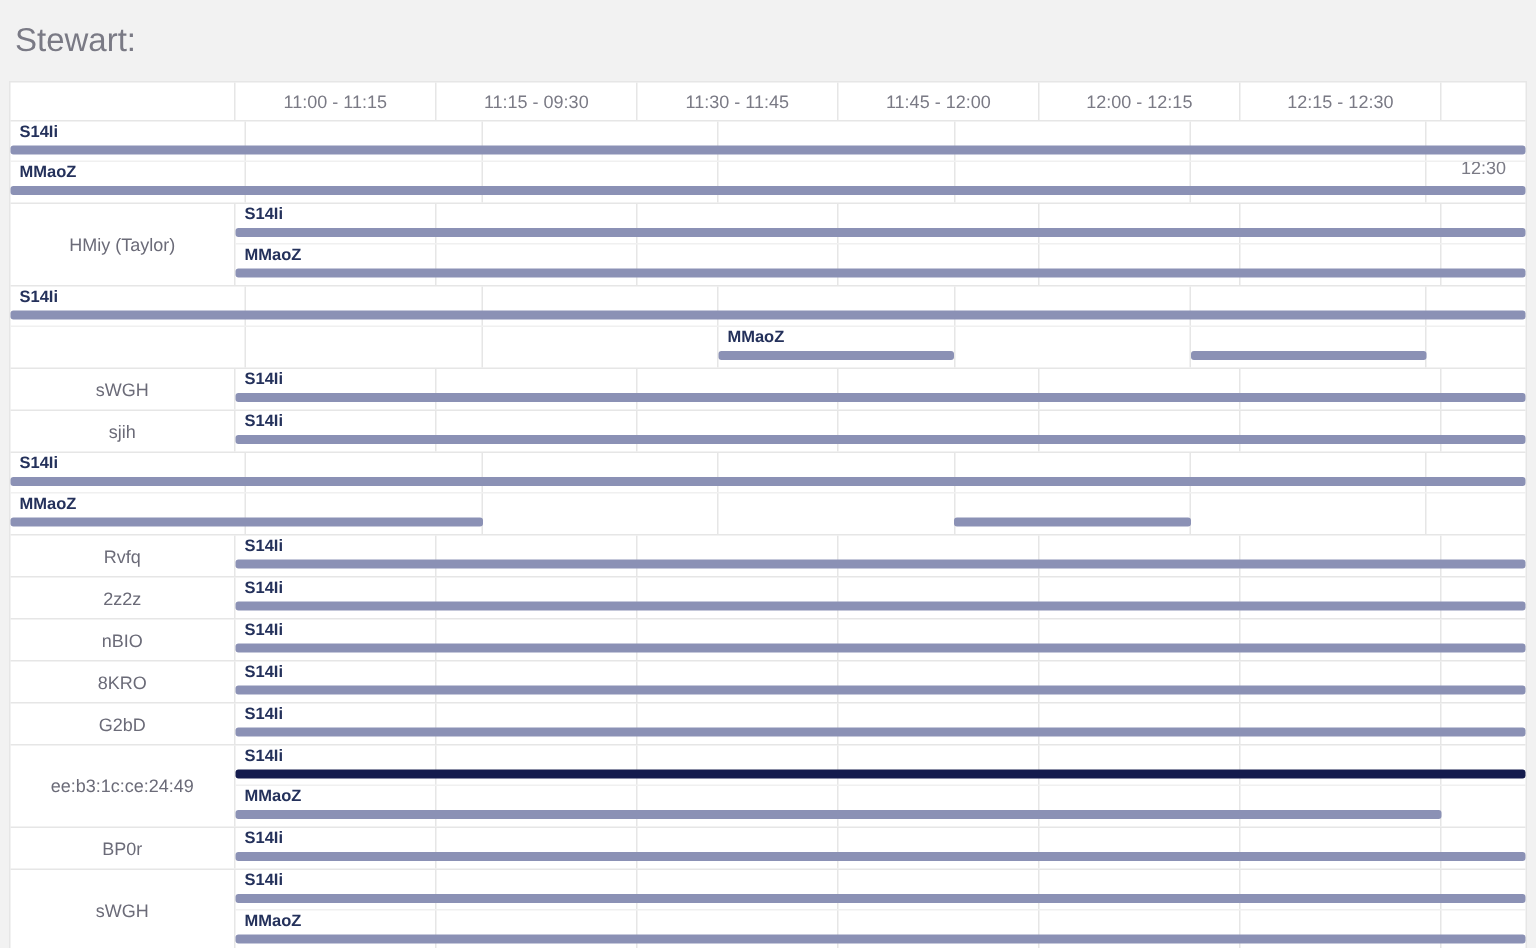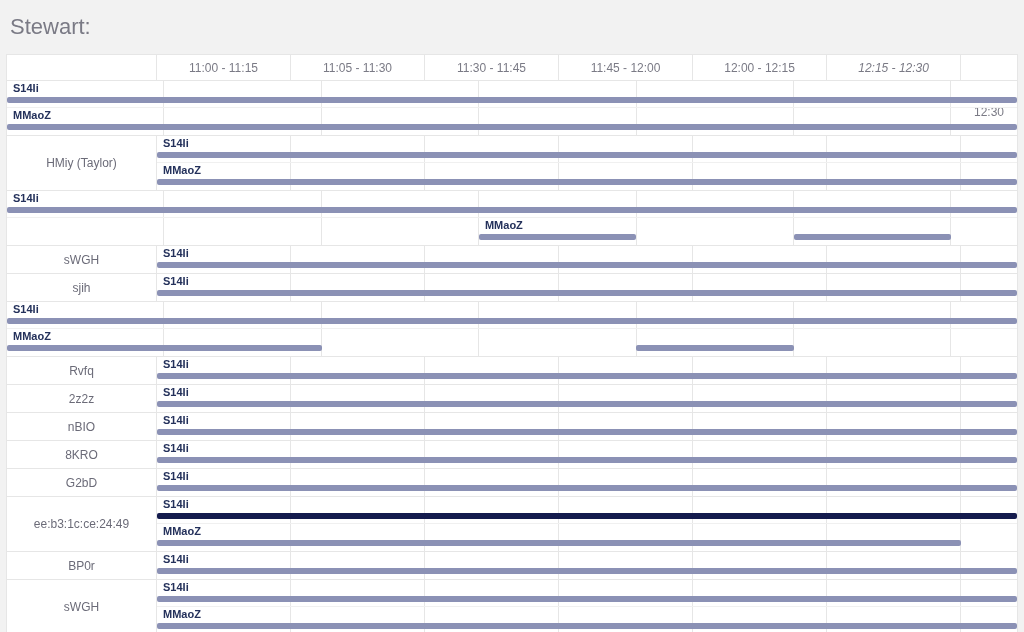--- a/index.html
+++ b/index.html
@@ -34,25 +34,25 @@
 </head>
 <body>
 <div class="page">
   <div class="title">Stewart:</div>
 
   <div class="timeline-wrap">
     <div class="hdr">
       <div class="row-label-col"></div>
       <div class="time-cols" id="hdr-cols">
           <div class="tcol" style="flex: 1 1 0%;">11:00 - 11:15</div>
-          <div class="tcol" style="flex: 1 1 0%;">11:05 - 11:30</div>
+          <div class="tcol" style="flex: 1 1 0%;">11:15 - 09:30</div>
           <div class="tcol" style="flex: 1 1 0%;">11:30 - 11:45</div>
           <div class="tcol" style="flex: 1 1 0%;">11:45 - 12:00</div>
           <div class="tcol" style="flex: 1 1 0%;">12:00 - 12:15</div>
-          <div class="tcol" style="flex: 1 1 0%; font-style: italic;">12:15 - 12:30</div>
+          <div class="tcol" style="flex: 1 1 0%;">12:15 - 12:30</div>
           <div class="tcol" style="flex: 0.42 1 0%;">12:30</div>
         </div>
     </div>
     <div id="timeline-body">
         <div class="body-row">
           <div class="tracks">
             <div class="grid">
               <div class="gc" style="flex: 1 1 0%;"></div>
               <div class="gc" style="flex: 1 1 0%;"></div>
               <div class="gc" style="flex: 1 1 0%;"></div>

